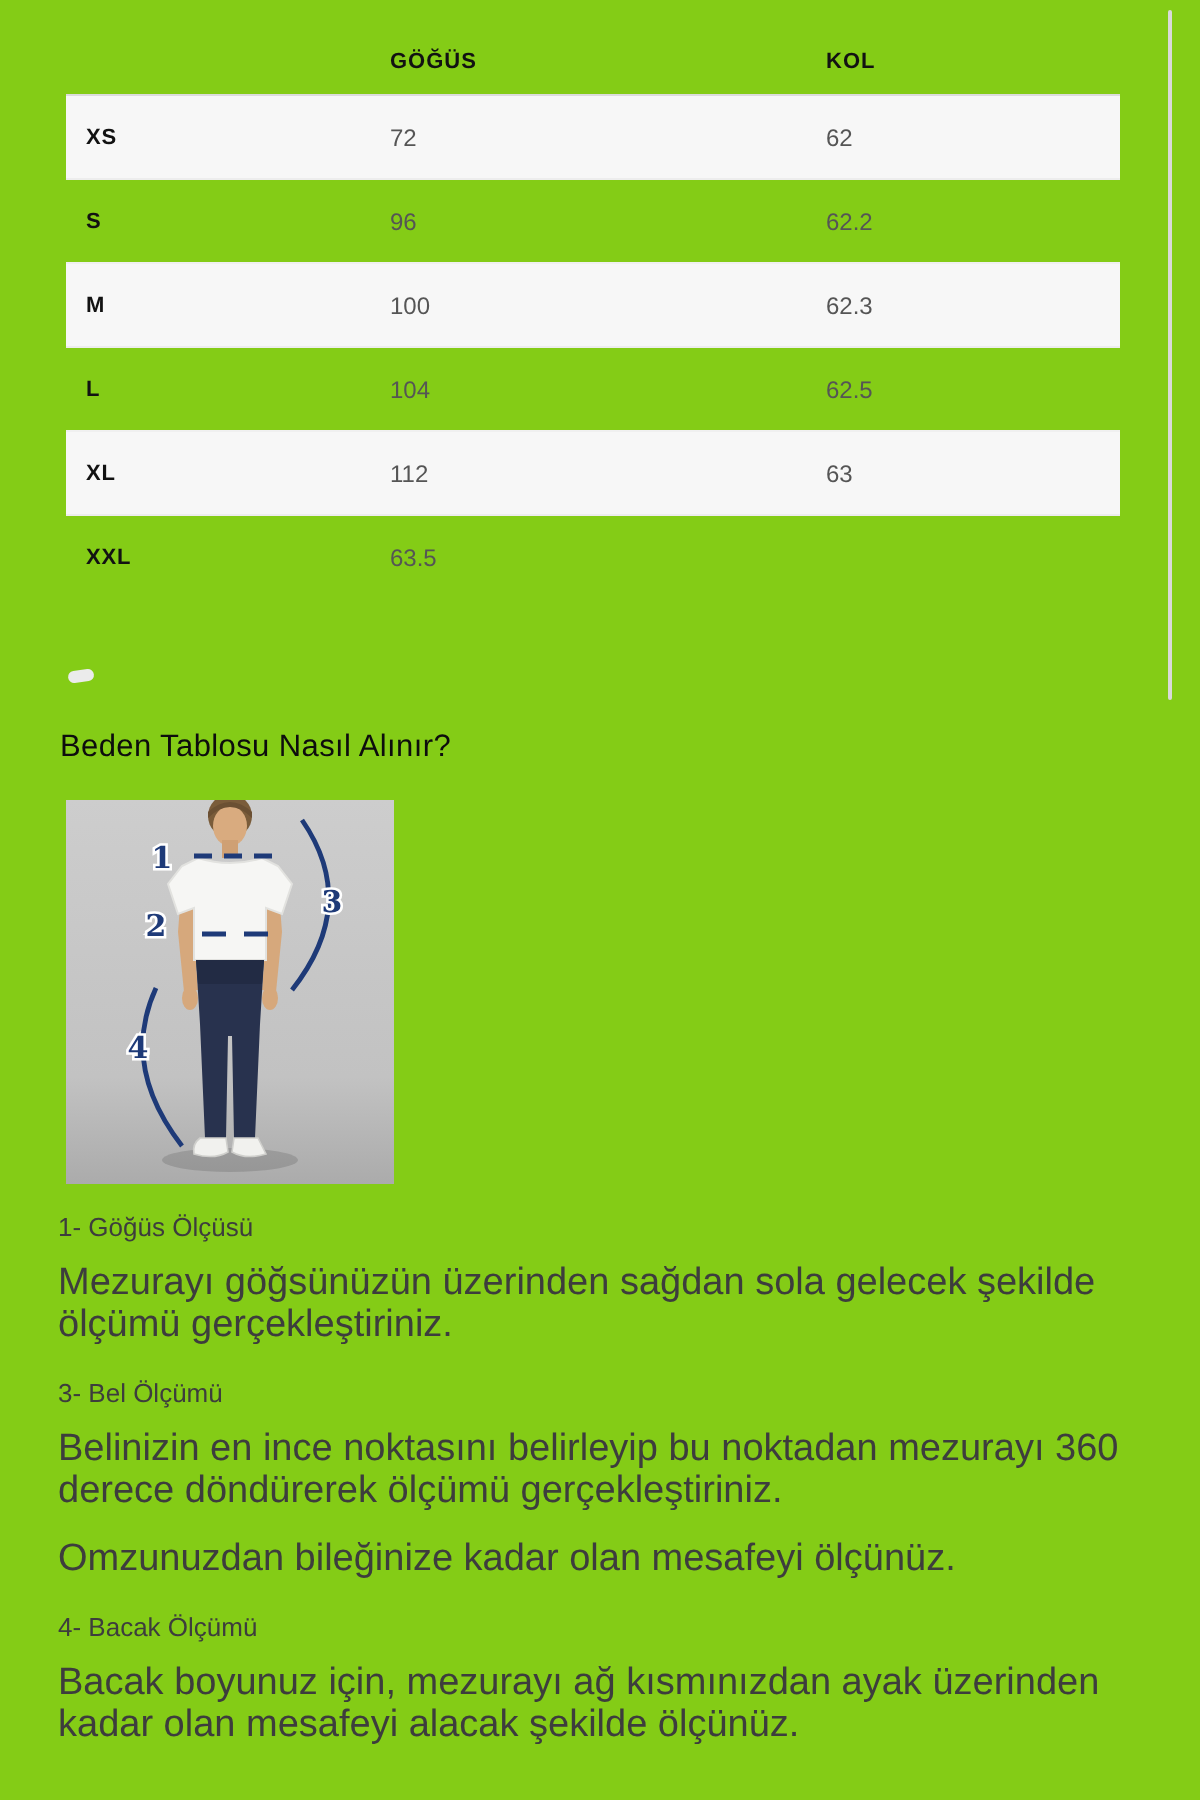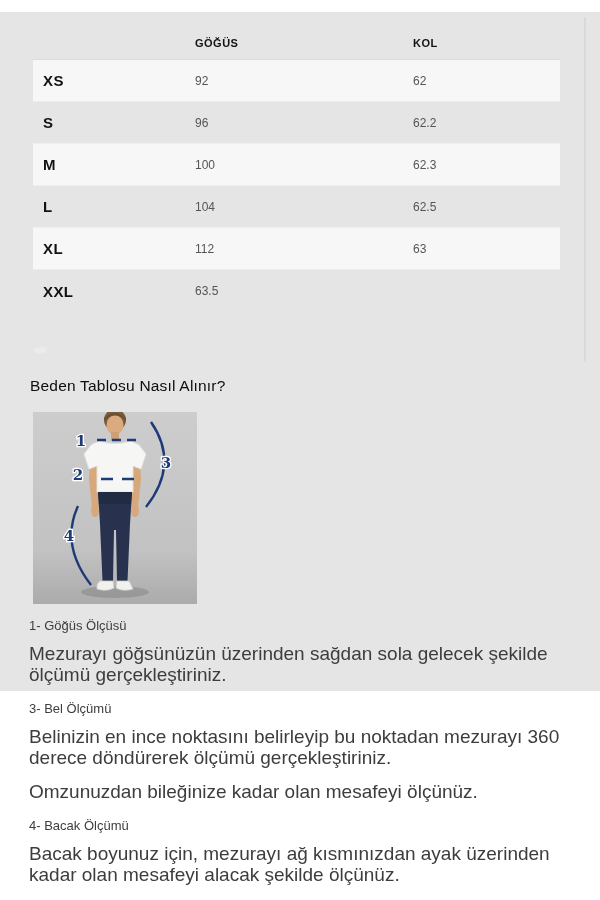--- a/index.html
+++ b/index.html
@@ -1,29 +1,29 @@
 <!DOCTYPE html>
 <html><head>
 <meta charset="utf-8">
 <style>
   * { margin:0; padding:0; box-sizing:border-box; }
   html,body { width:600px; height:900px; background:#ffffff; overflow:hidden;
               font-family:"Liberation Sans", sans-serif; }
-  .page { position:relative; width:600px; height:679px; background:#e5e5e5;margin-top:12px; }
+  .page { position:relative; width:600px; height:900px; background:#84cc16; }
 
   
   .size-table { position:absolute; left:33px; top:15px; width:527px; }
   .thead { display:grid; grid-template-columns:162px 218px 1fr; height:33px;
            align-items:center; border-bottom:1px solid #dcdcdc; }
   .th { font-size:11px; font-weight:bold; color:#121212; letter-spacing:.5px; }
   .trow { display:grid; grid-template-columns:162px 218px 1fr; height:42px;
           align-items:center; border-bottom:1px solid #f0f0f0; }
   .trow:last-child { border-bottom:none; }
   .trow.zebra { background:#f7f7f7; border-bottom:1px solid #ededed; }
-  .td-size { padding-left:10px; font-size:15px; font-weight:bold;
+  .td-size { padding-left:10px; font-size:11px; font-weight:bold;
              color:#121212; letter-spacing:.4px; }
   .td-val { font-size:12px; color:#555555; }
 
   
   .scrollbar-track { position:absolute; left:584px; top:5px; width:2px; height:345px;
                      background:#d9d9d9; border-radius:2px; }
 
   
   .smudge { position:absolute; left:34px; top:335px; width:13px; height:6px;
             background:#ebebeb; border-radius:3px; transform:rotate(-8deg); }
@@ -50,21 +50,21 @@
 
   <div class="size-table">
     <div class="thead">
       <div class="th"></div>
       <div class="th">GÖĞÜS</div>
       <div class="th">KOL</div>
     </div>
 
     <div class="trow zebra">
       <div class="td-size">XS</div>
-      <div class="td-val">92</div>
+      <div class="td-val">72</div>
       <div class="td-val">62</div>
     </div>
     <div class="trow">
       <div class="td-size">S</div>
       <div class="td-val">96</div>
       <div class="td-val">62.2</div>
     </div>
     <div class="trow zebra">
       <div class="td-size">M</div>
       <div class="td-val">100</div>

